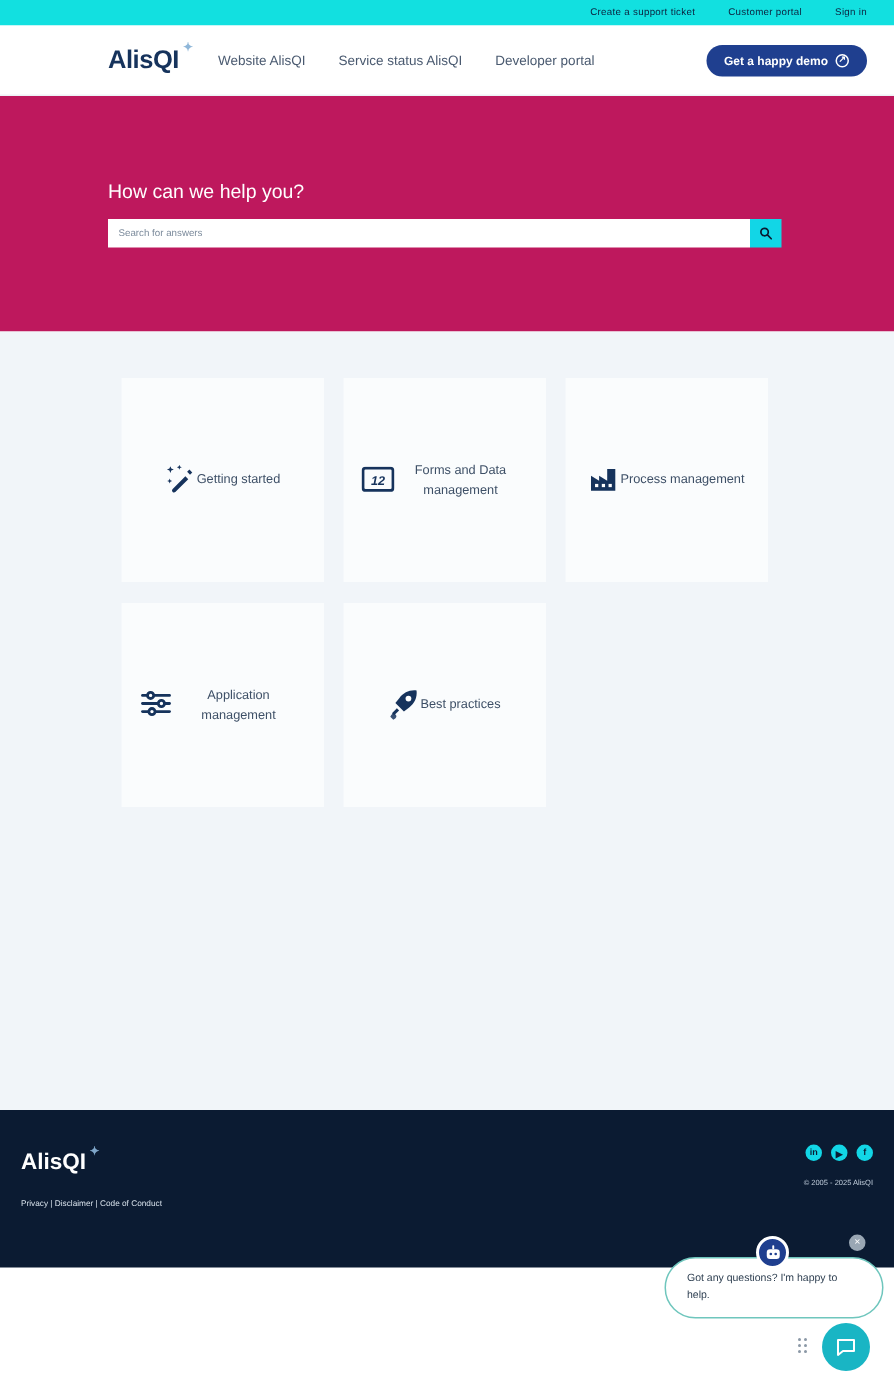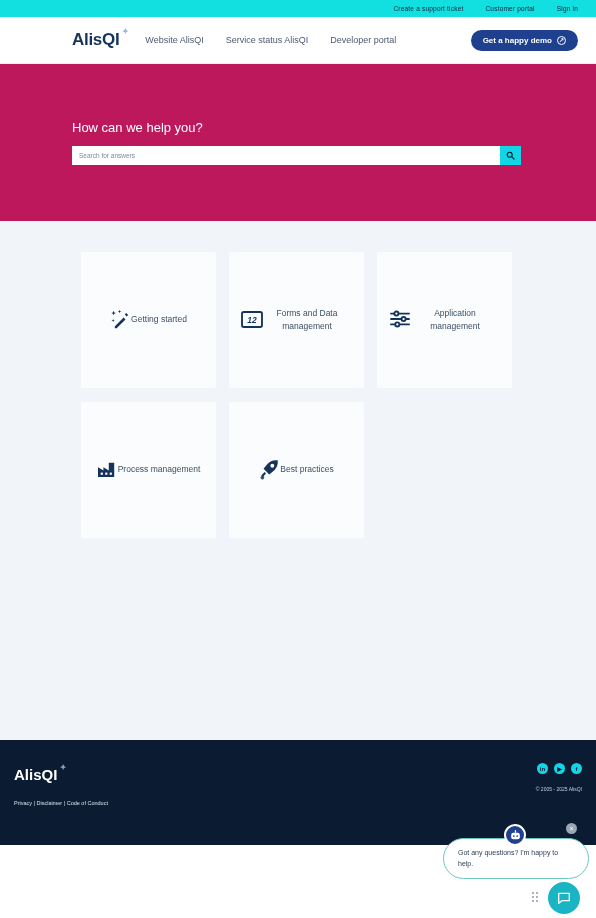--- a/index.html
+++ b/index.html
@@ -319,49 +319,49 @@
     <div class="card">
       <span class="icon">
         <svg width="22" height="17" viewBox="0 0 26 20" fill="none">
           <rect x="1.2" y="1.2" width="23.6" height="17.6" rx="2" stroke="#16335c" stroke-width="2.2"></rect>
           <text x="13" y="14.2" font-family="Liberation Sans, sans-serif" font-size="10" font-weight="bold" fill="#16335c" text-anchor="middle">12</text>
         </svg>
       </span>
       <span class="label">Forms and Data management</span>
     </div>
 
+
+    <div class="card">
+      <span class="icon">
+        <svg width="22" height="18" viewBox="0 0 24 20" fill="#16335c">
+          <path d="M2 8l6 3.6V8l6 3.6V3h6v16H2z"></path>
+          <rect x="5" y="14" width="2.4" height="2.4" fill="#ffffff"></rect>
+          <rect x="10" y="14" width="2.4" height="2.4" fill="#ffffff"></rect>
+          <rect x="15" y="14" width="2.4" height="2.4" fill="#ffffff"></rect>
+        </svg>
+      </span>
+      <span class="label">Process management</span>
+    </div>
 
     <div class="card">
       <span class="icon">
         <svg width="22" height="18" viewBox="0 0 24 20" stroke="#16335c" stroke-width="2.1" stroke-linecap="round" fill="none">
           <line x1="2" y1="4" x2="22" y2="4"></line>
           <line x1="2" y1="10" x2="22" y2="10"></line>
           <line x1="2" y1="16" x2="22" y2="16"></line>
           <circle cx="8" cy="4" r="2.3" fill="#ffffff"></circle>
           <circle cx="16" cy="10" r="2.3" fill="#ffffff"></circle>
           <circle cx="9" cy="16" r="2.3" fill="#ffffff"></circle>
         </svg>
       </span>
       <span class="label">Application management</span>
     </div>
 
     <div class="card">
       <span class="icon">
-        <svg width="22" height="18" viewBox="0 0 24 20" fill="#16335c">
-          <path d="M2 8l6 3.6V8l6 3.6V3h6v16H2z"></path>
-          <rect x="5" y="14" width="2.4" height="2.4" fill="#ffffff"></rect>
-          <rect x="10" y="14" width="2.4" height="2.4" fill="#ffffff"></rect>
-          <rect x="15" y="14" width="2.4" height="2.4" fill="#ffffff"></rect>
-        </svg>
-      </span>
-      <span class="label">Process management</span>
-    </div>
-
-    <div class="card">
-      <span class="icon">
         <svg width="22" height="22" viewBox="0 0 24 24" fill="#16335c">
           <path d="M21.5 2.5c-5.2-.6-9.4 1.5-12.6 5.6l-2.8 3.6 6.2 6.2 3.6-2.8c4.1-3.2 6.2-7.4 5.6-12.6z"></path>
           <circle cx="15.6" cy="8.4" r="2.1" fill="#ffffff"></circle>
           <path d="M7.2 15.4l-3.6 3.6 1.6 1.6 3.6-3.6z"></path>
           <path d="M2.4 21.6c1.2-2.4 2.6-2.8 3.8-1.6s.8 2.6-1.6 3.8z" opacity=".85"></path>
         </svg>
       </span>
       <span class="label">Best practices</span>
     </div>
 

